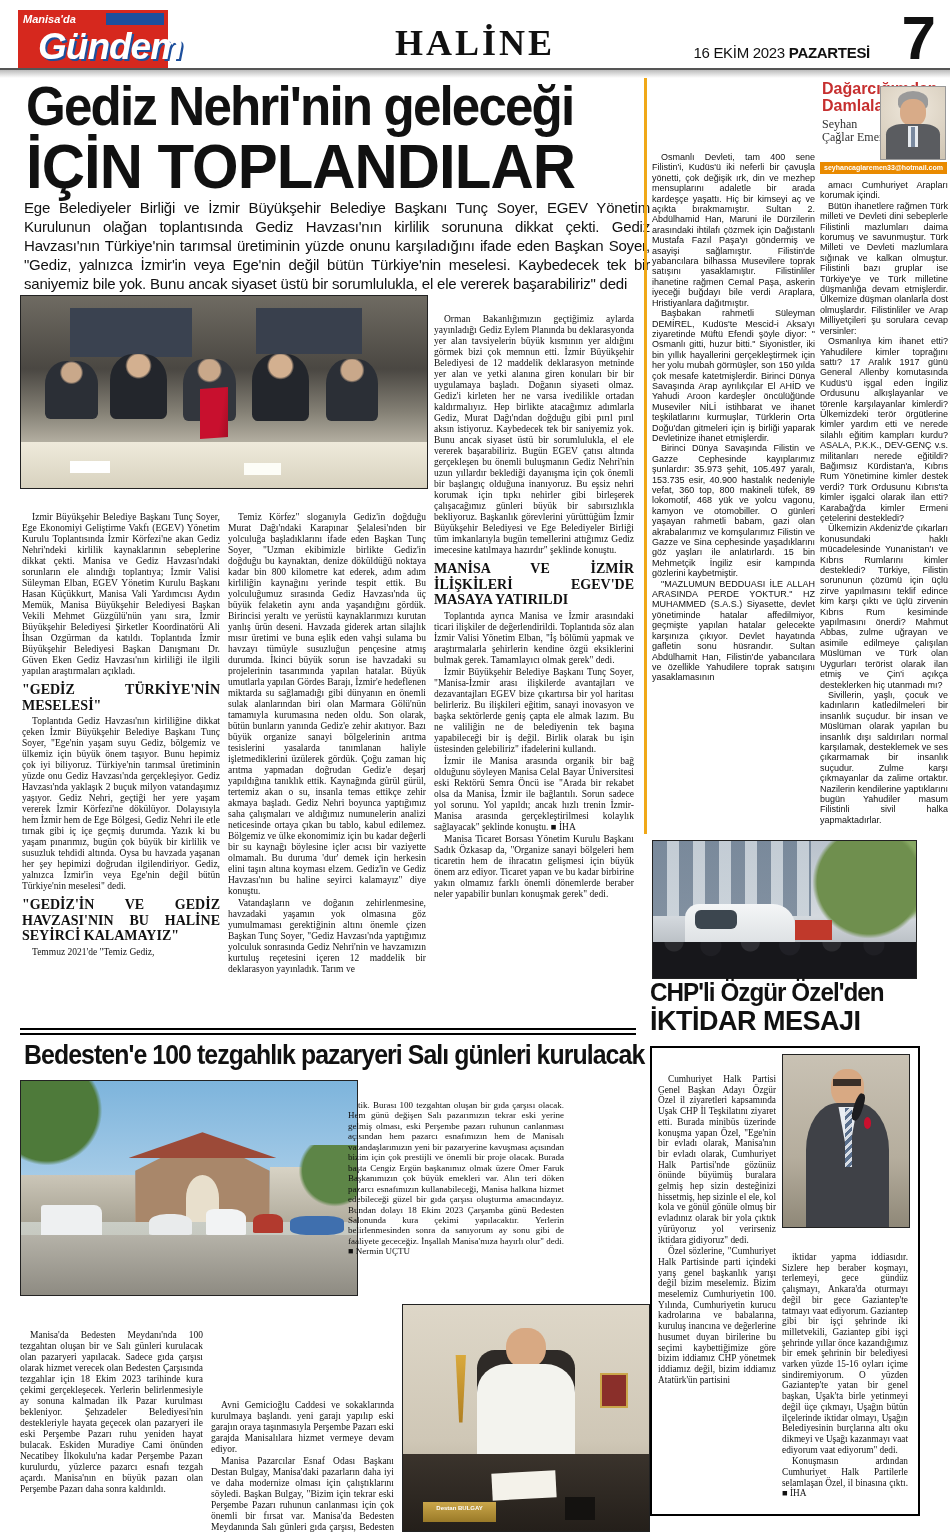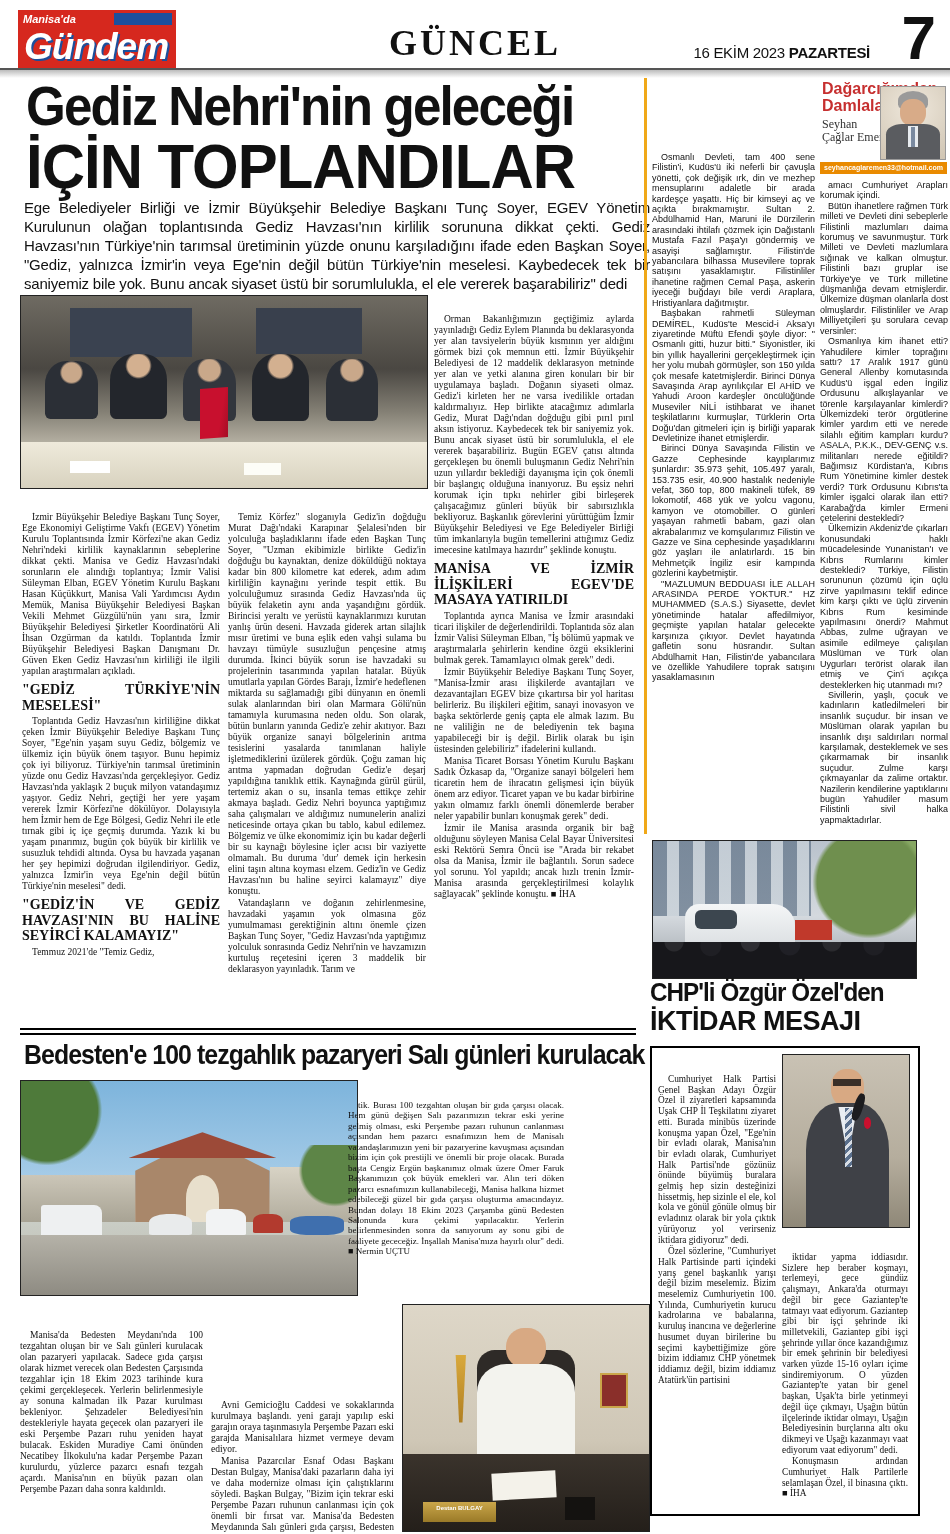--- a/index.html
+++ b/index.html
@@ -1,22 +1,22 @@
 <!DOCTYPE html>
 <html><head>
 <meta charset="utf-8">
 <style>
   html,body{margin:0;padding:0;background:#e8e8e8;}
   .page{position:relative;width:950px;height:1534px;background:#ffffff;overflow:hidden;
         font-family:"Liberation Serif",serif;color:#111;}
   
-  .logo{position:absolute;left:18px;top:10px;width:150px;height:58px;background:#d6281e;padding-left:8px;}
+  .logo{position:absolute;left:18px;top:10px;width:150px;height:58px;background:#d6281e;}
   .logo .toprow{position:absolute;left:5px;top:3px;font:italic bold 11px "Liberation Sans",sans-serif;color:#fff;}
   .logo .bluechip{position:absolute;right:4px;top:3px;width:58px;height:12px;background:#1d4f9c;}
-  .logo .main{position:absolute;left:6px;bottom:0px;font:italic 900 37px "Liberation Sans",sans-serif;
+  .logo .main{position:absolute;left:20px;bottom:0px;font:italic 900 37px "Liberation Sans",sans-serif;
               color:#fff;text-shadow:2px 2px 0 #1d4f9c;letter-spacing:-1px;}
   .section-title{position:absolute;left:0;right:0;top:22px;text-align:center;
                  font:bold 36px "Liberation Serif",serif;letter-spacing:3px;}
   .dateline{position:absolute;right:80px;top:44px;font:15px "Liberation Sans",sans-serif;letter-spacing:-0.3px;}
   .dateline b{font-weight:bold;}
   .pagenum{position:absolute;right:14px;top:2px;font:bold 62px "Liberation Sans",sans-serif;}
   .header-rule{position:absolute;left:0;top:68px;width:950px;height:2px;background:#555;}
   .header-shadow{position:absolute;left:0;top:70px;width:950px;height:8px;
                  background:linear-gradient(#bbb,#fff);}
   
@@ -77,21 +77,21 @@
 </head>
 <body>
 
 <div class="page">
 
   <div class="logo">
     <span class="toprow">Manisa'da</span>
     <span class="bluechip"></span>
     <span class="main">Gündem</span>
   </div>
-  <div class="section-title">GÜNCEL</div>
+  <div class="section-title">HALİNE</div>
   <div class="dateline">
     <span>16 EKİM 2023</span>
     <b>PAZARTESİ</b>
   </div>
   <div class="pagenum">7</div>
   <div class="header-rule"></div>
   <div class="header-shadow"></div>
 
   <div class="hl1">Gediz Nehri'nin geleceği</div>
   <div class="hl2">İÇİN TOPLANDILAR</div>
@@ -115,29 +115,29 @@
 
   <div class="newsbody col1">
     <p>İzmir Büyükşehir Belediye Başkanı Tunç Soyer, Ege Ekonomiyi Geliştirme Vakfı (EGEV) Yönetim Kurulu Toplantısında İzmir Körfezi'ne akan Gediz Nehri'ndeki kirlilik kaynaklarının sebeplerine dikkat çekti. Manisa ve Gediz Havzası'ndaki sorunların ele alındığı toplantıya; İzmir Valisi Süleyman Elban, EGEV Yönetim Kurulu Başkanı Hasan Küçükkurt, Manisa Vali Yardımcısı Aydın Memük, Manisa Büyükşehir Belediyesi Başkan Vekili Mehmet Güzgülü'nün yanı sıra, İzmir Büyükşehir Belediyesi Şirketler Koordinatörü Ali İhsan Ozgürman da katıldı. Toplantıda İzmir Büyükşehir Belediyesi Başkan Danışmanı Dr. Güven Eken Gediz Havzası'nın kirliliği ile ilgili yapılan araştırmaları açıkladı.</p>
     <p class="sub">"GEDİZ TÜRKİYE'NİN MESELESİ"</p>
     <p>Toplantıda Gediz Havzası'nın kirliliğine dikkat çeken İzmir Büyükşehir Belediye Başkanı Tunç Soyer, "Ege'nin yaşam suyu Gediz, bölgemiz ve ülkemiz için büyük önem taşıyor. Bunu hepimiz çok iyi biliyoruz. Türkiye'nin tarımsal üretiminin yüzde onu Gediz Havzası'nda gerçekleşiyor. Gediz Havzası'nda yaklaşık 2 buçuk milyon vatandaşımız yaşıyor. Gediz Nehri, geçtiği her yere yaşam vererek İzmir Körfezi'ne dökülüyor. Dolayısıyla hem İzmir hem de Ege Bölgesi, Gediz Nehri ile etle tırnak gibi iç içe geçmiş durumda. Yazık ki bu yaşam pınarımız, bugün çok büyük bir kirlilik ve susuzluk tehdidi altında. Oysa bu havzada yaşanan her şey hepimizi doğrudan ilgilendiriyor. Gediz, yalnızca İzmir'in veya Ege'nin değil bütün Türkiye'nin meselesi" dedi.</p>
     <p class="sub">"GEDİZ'İN VE GEDİZ HAVZASI'NIN BU HALİNE SEYİRCİ KALAMAYIZ"</p>
     <p>Temmuz 2021'de "Temiz Gediz,</p>
   </div>
   <div class="newsbody col2">
     <p>Temiz Körfez" sloganıyla Gediz'in doğduğu Murat Dağı'ndaki Karapınar Şelalesi'nden bir yolculuğa başladıklarını ifade eden Başkan Tunç Soyer, "Uzman ekibimizle birlikte Gediz'in doğduğu bu kaynaktan, denize döküldüğü noktaya kadar bin 800 kilometre kat ederek, adım adım kirliliğin kaynağını yerinde tespit ettik. Bu yolculuğumuz sırasında Gediz Havzası'nda üç büyük felaketin aynı anda yaşandığını gördük. Birincisi yeraltı ve yerüstü kaynaklarımızı kurutan yanlış ürün deseni. Havzada giderek artan silajlık mısır üretimi ve buna eşlik eden vahşi sulama bu havzayı tümüyle susuzluğun pençesine atmış durumda. İkinci büyük sorun ise havzadaki su projelerinin tasarımında yapılan hatalar. Büyük umutlarla yapılan Gördes Barajı, İzmir'e hedeflenen miktarda su sağlamadığı gibi dünyanın en önemli sulak alanlarından biri olan Marmara Gölü'nün tamamıyla kurumasına neden oldu. Son olarak, bütün bunların yanında Gediz'e zehir akıtıyor. Bazı büyük organize sanayi bölgelerinin arıtma tesislerini yasalarda tanımlanan haliyle işletmediklerini üzülerek gördük. Çoğu zaman hiç arıtma yapmadan doğrudan Gediz'e deşarj yapıldığına tanıklık ettik. Kaynağında gürül gürül, tertemiz akan o su, insanla temas ettikçe zehir akmaya başladı. Gediz Nehri boyunca yaptığımız saha çalışmaları ve aldığımız numunelerin analizi neticesinde ortaya çıkan bu tablo, kabul edilemez. Bölgemiz ve ülke ekonomimiz için bu kadar değerli bir su kaynağı böylesine içler acısı bir vaziyette olmamalı. Bu duruma 'dur' demek için herkesin elini taşın altına koyması elzem. Gediz'in ve Gediz Havzası'nın bu haline seyirci kalamayız" diye konuştu.</p>
-    <p>Vatandaşların ve doğanın zehirlenmesine, havzadaki yaşamın yok olmasına göz yumulmaması gerektiğinin altını önemle çizen Başkan Tunç Soyer, "Gediz Havzası'nda yaptığımız yolculuk sonrasında Gediz Nehri'nin ve havzamızın kurtuluş reçetesini içeren 3 maddelik bir deklarasyon yayınladık. Tarım ve</p>
+    <p>Vatandaşların ve doğanın zehirlenmesine, havzadaki yaşamın yok olmasına göz yumulmaması gerektiğinin altını önemle çizen Başkan Tunç Soyer, "Gediz Havzası'nda yaptığımız yolculuk sonrasında Gediz Nehri'nin ve havzamızın kurtuluş reçetesini içeren 12 maddelik bir deklarasyon yayınladık. Tarım ve</p>
   </div>
   <div class="newsbody col3">
     <p>Orman Bakanlığımızın geçtiğimiz aylarda yayınladığı Gediz Eylem Planında bu deklarasyonda yer alan tavsiyelerin büyük kısmının yer aldığını görmek bizi çok memnun etti. İzmir Büyükşehir Belediyesi de 12 maddelik deklarasyon metninde yer alan ve yetki alanına giren konuları bir bir uygulamaya başladı. Doğanın siyaseti olmaz. Gediz'i kirleten her ne varsa ivedilikle ortadan kaldırmalıyız. Hep birlikte atacağımız adımlarla Gediz, Murat Dağı'ndan doğduğu gibi pırıl pırıl aksın istiyoruz. Kaybedecek tek bir saniyemiz yok. Bunu ancak siyaset üstü bir sorumlulukla, el ele vererek başarabiliriz. Bugün EGEV çatısı altında gerçekleşen bu önemli buluşmanın Gediz Nehri'nin uzun yıllardır beklediği dayanışma için çok önemli bir başlangıç olduğuna inanıyoruz. Bu eşsiz nehri korumak için tıpkı nehirler gibi birleşerek çalışacağımız günleri büyük bir sabırsızlıkla bekliyoruz. Başkanlık görevlerini yürüttüğüm İzmir Büyükşehir Belediyesi ve Ege Belediyeler Birliği tüm imkanlarıyla bugün temellerini attığımız Gediz imecesine katılmaya hazırdır" şeklinde konuştu.</p>
     <p class="sub">MANİSA VE İZMİR İLİŞKİLERİ EGEV'DE MASAYA YATIRILDI</p>
-    <p>Toplantıda ayrıca Manisa ve İzmir arasındaki ticari ilişkiler de değerlendirildi. Toplantıda söz alan İzmir Valisi Süleyman Elban, "İş bölümü yapmak ve araştırmalarla şehirlerin kendine özgü eksiklerini bulmak gerek. Tamamlayıcı olmak gerek" dedi.</p>
+    <p>Toplantıda ayrıca Manisa ve İzmir arasındaki ticari ilişkiler de değerlendirildi. Toplantıda söz alan İzmir Valisi Yönetim Elban, "İş bölümü yapmak ve araştırmalarla şehirlerin kendine özgü eksiklerini bulmak gerek. Tamamlayıcı olmak gerek" dedi.</p>
     <p>İzmir Büyükşehir Belediye Başkanı Tunç Soyer, "Manisa-İzmir arası ilişkilerde avantajları ve dezavantajları EGEV bize çıkartırsa bir yol haritası belirleriz. Bu ilişkileri eğitim, sanayi inovasyon ve başka sektörlerde geniş çapta ele almak lazım. Bu ne valiliğin ne de belediyenin tek başına yapabileceği bir iş değil. Birlik olarak bu işin üstesinden gelebiliriz" ifadelerini kullandı.</p>
+    <p>İzmir ile Manisa arasında organik bir bağ olduğunu söyleyen Manisa Celal Bayar Üniversitesi eski Rektörü Semra Öncü ise "Arada bir rekabet olsa da Manisa, İzmir ile bağlantılı. Sorun sadece yol sorunu. Yol yapıldı; ancak hızlı trenin İzmir-Manisa arasında gerçekleştirilmesi kolaylık sağlayacak" şeklinde konuştu. ■ İHA</p>
     <p>Manisa Ticaret Borsası Yönetim Kurulu Başkanı Sadık Özkasap da, "Organize sanayi bölgeleri hem ticaretin hem de ihracatın gelişmesi için büyük önem arz ediyor. Ticaret yapan ve bu kadar birbirine yakın olmamız farklı önemli dönemlerde beraber neler yapabilir bunları konuşmak gerek" dedi.</p>
-    <p>İzmir ile Manisa arasında organik bir bağ olduğunu söyleyen Manisa Celal Bayar Üniversitesi eski Rektörü Semra Öncü ise "Arada bir rekabet olsa da Manisa, İzmir ile bağlantılı. Sorun sadece yol sorunu. Yol yapıldı; ancak hızlı trenin İzmir-Manisa arasında gerçekleştirilmesi kolaylık sağlayacak" şeklinde konuştu. ■ İHA</p>
   </div>
 
   <div class="double-rule"></div>
 
   <div class="fil-body">
     <p>Osmanlı Devleti, tam 400 sene Filistin'i, Kudüs'ü iki neferli bir çavuşla yönetti, çok değişik ırk, din ve mezhep mensuplarını adaletle bir arada kardeşçe yaşattı. Hiç bir kimseyi aç ve açıkta bırakmamıştır. Sultan 2. Abdülhamid Han, Maruni ile Dürzilerin arasındaki ihtilafı çözmek için Dağıstanlı Mustafa Fazıl Paşa'yı göndermiş ve asayişi sağlamıştır. Filistin'de yabancılara bilhassa Musevilere toprak satışını yasaklamıştır. Filistinliler ihanetine rağmen Cemal Paşa, askerin iyeceği buğdayı bile verdi Araplara, Hristiyanlara dağıtmıştır.</p>
     <p>Başbakan rahmetli Süleyman DEMİREL, Kudüs'te Mescid-i Aksa'yı ziyaretinde Müftü Efendi şöyle diyor: " Osmanlı gitti, huzur bitti." Siyonistler, iki bin yıllık hayallerini gerçekleştirmek için her yolu mubah görmüşler, son 150 yılda çok mesafe katetmişlerdir. Birinci Dünya Savaşında Arap ayrılıkçılar El AHİD ve Yahudi Aroon kardeşler öncülüğünde Museviler NİLİ istihbarat ve ihanet teşkilatlarını kurmuşlar, Türklerin Orta Doğu'dan gitmeleri için iş birliği yaparak Devletinize ihanet etmişlerdir.</p>
     <p>Birinci Dünya Savaşında Filistin ve Gazze Cephesinde kayıplarımız şunlardır: 35.973 şehit, 105.497 yaralı, 153.735 esir, 40.900 hastalık nedeniyle vefat, 360 top, 800 makineli tüfek, 89 lokomotif, 468 yük ve yolcu vagonu, kamyon ve otomobiller. O günleri yaşayan rahmetli babam, gazi olan akrabalarımız ve komşularımız Filistin ve Gazze ve Sina cephesinde yaşadıklarını göz yaşları ile anlatırlardı. 15 bin Mehmetçik İngiliz esir kampında gözlerini kaybetmiştir.</p>
     <p>"MAZLUMUN BEDDUASI İLE ALLAH ARASINDA PERDE YOKTUR." HZ MUHAMMED (S.A.S.) Siyasette, devlet yönetiminde hatalar affedilmiyor, geçmişte yapılan hatalar gelecekte karşınıza çıkıyor. Devlet hayatında gafletin sonu hüsrandır. Sultan Abdülhamit Han, Filistin'de yabancılara ve özellikle Yahudilere toprak satışını yasaklamasının</p>
   </div>

